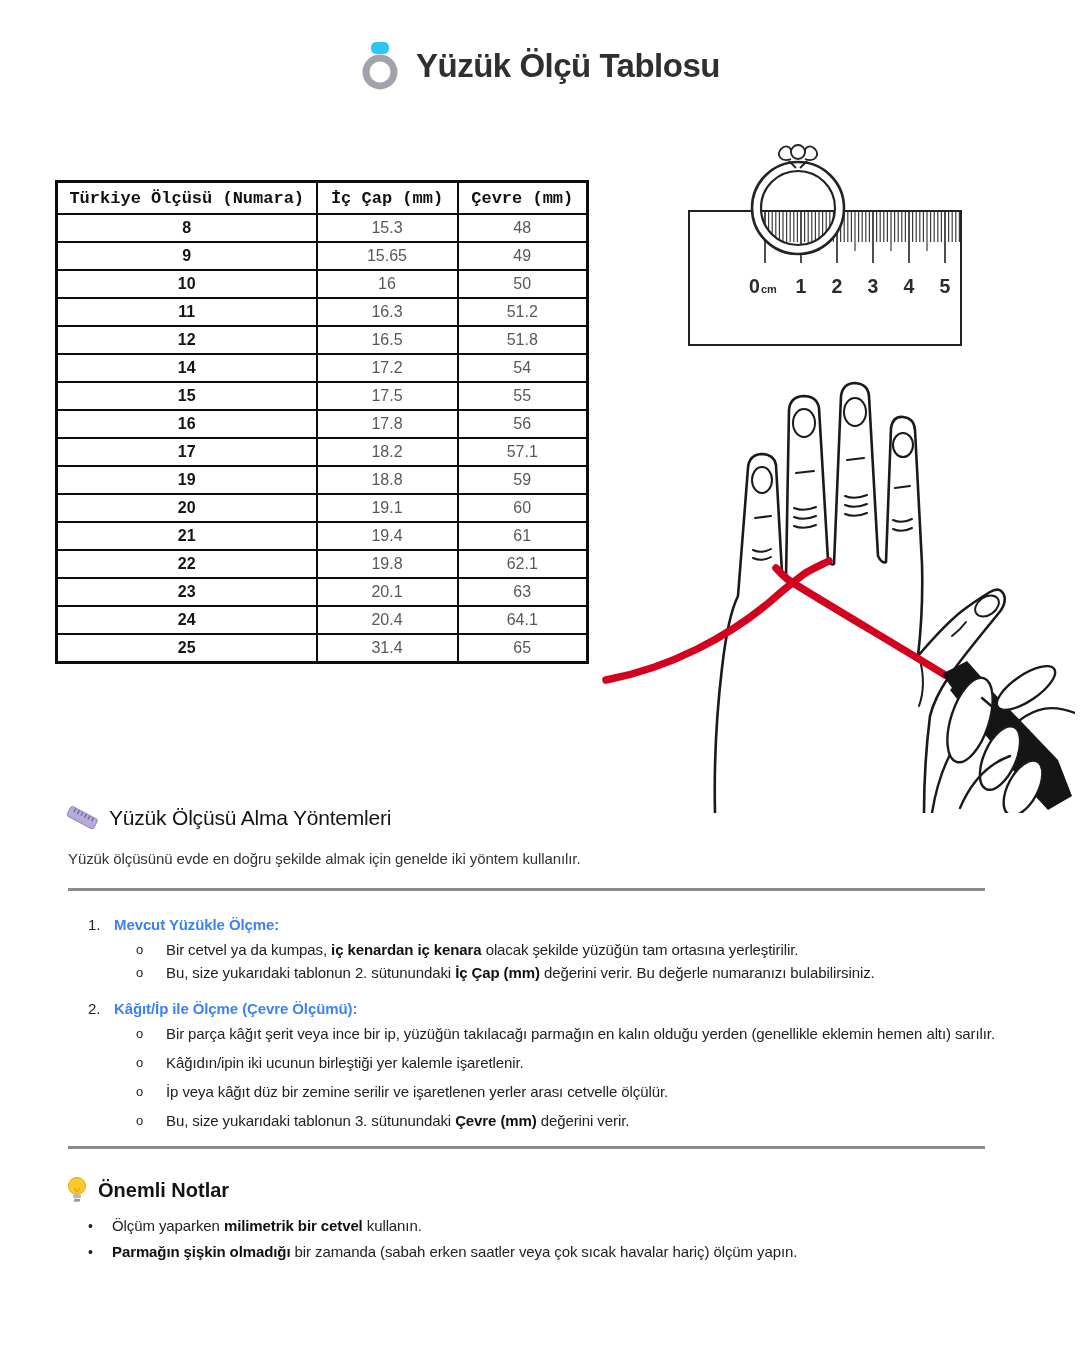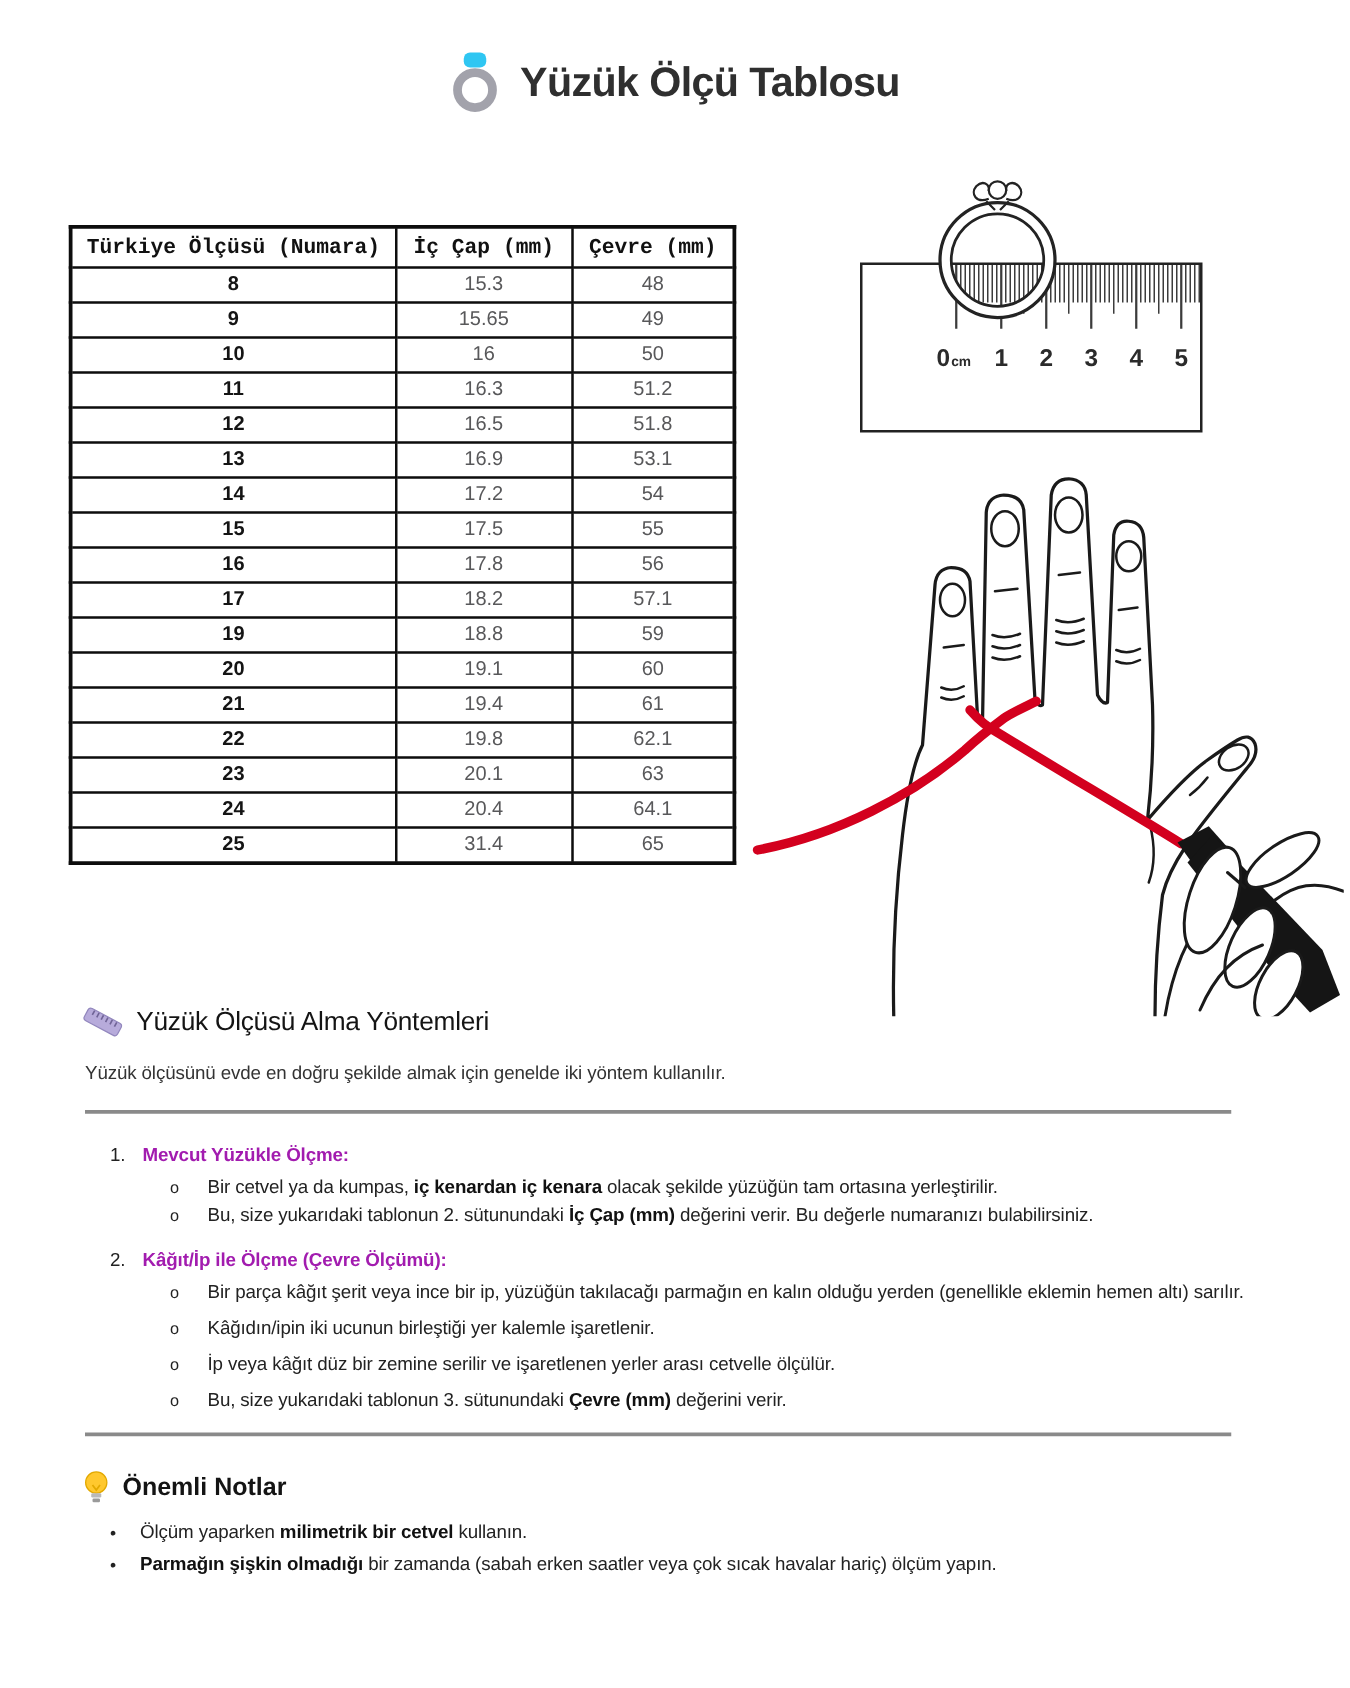--- a/index.html
+++ b/index.html
@@ -24,21 +24,21 @@
   
   .methods-heading{position:absolute;left:66px;top:802px;display:flex;align-items:center;gap:11px;}
   .methods-heading h2{margin:0;font-size:21px;font-weight:normal;color:#141414;letter-spacing:-0.2px;}
   .intro-par{position:absolute;left:68px;top:850px;font-size:15px;color:#333;letter-spacing:-0.1px;margin:0;}
   .rule{position:absolute;left:68px;width:917px;height:3px;background:#8a8a8a;}
   .rule-1{top:888px;} .rule-2{top:1146px;}
   
   .methods-list{position:absolute;left:88px;top:914px;width:930px;font-size:15px;color:#222;letter-spacing:-0.1px;}
   .method-head{display:flex;line-height:21px;}
   .m-num{width:26px;}
-  .m-title{font-weight:bold;color:#a21caf;}
+  .m-title{font-weight:bold;color:#3b82f6;}
   ul.sub-list{list-style:none;margin:5px 0 0 0;padding:0 0 0 48px;}
   ul.sub-list li{display:flex;line-height:20px;margin-bottom:3px;}
   .method-item:nth-of-type(2) ul.sub-list li{margin-bottom:9px;}
   .method-item + .method-item{margin-top:15px;}
   .o-mark{width:30px;font-size:13px;color:#222;flex:none;}
   .b-text{flex:1;}
   
   .notes-heading{position:absolute;left:66px;top:1176px;display:flex;align-items:center;gap:10px;}
   .notes-heading h3{margin:0;font-size:20px;font-weight:bold;color:#141414;}
   ul.notes-list{position:absolute;left:88px;top:1216px;width:920px;list-style:none;margin:0;padding:0;font-size:15px;color:#222;letter-spacing:-0.1px;}
@@ -91,25 +91,20 @@
           </tr>
           <tr>
             <td>11</td>
             <td>16.3</td>
             <td>51.2</td>
           </tr>
           <tr>
             <td>12</td>
             <td>16.5</td>
             <td>51.8</td>
-          </tr>
-          <tr>
-            <td>13</td>
-            <td>16.9</td>
-            <td>53.1</td>
           </tr>
           <tr>
             <td>14</td>
             <td>17.2</td>
             <td>54</td>
           </tr>
           <tr>
             <td>15</td>
             <td>17.5</td>
             <td>55</td>

